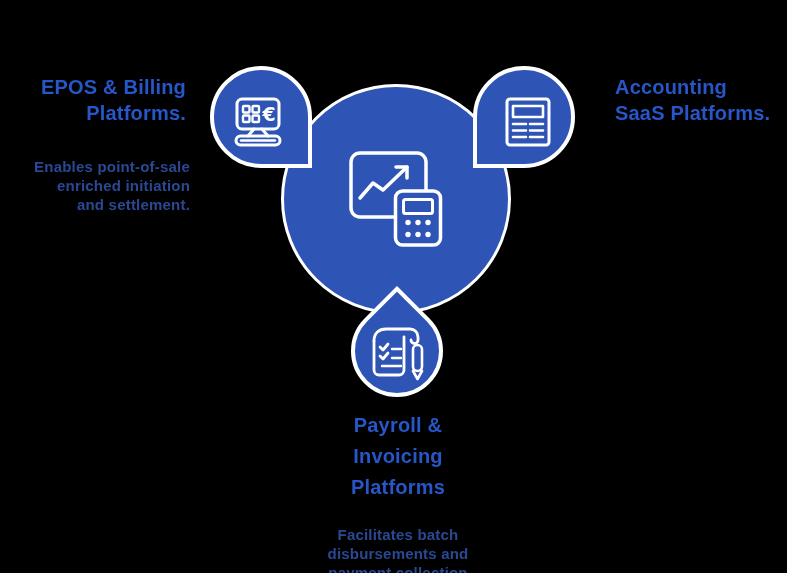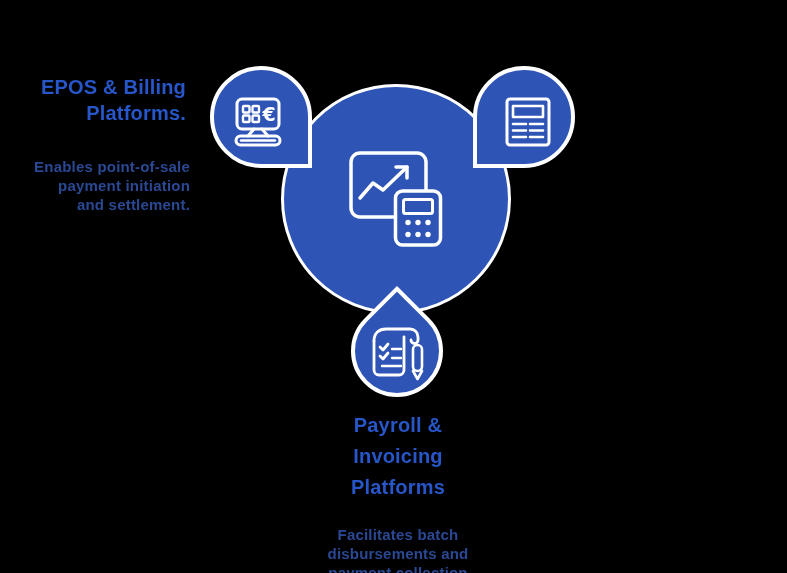--- a/index.html
+++ b/index.html
@@ -114,25 +114,27 @@
         <rect x="45" y="20" width="9" height="26" rx="4.5" stroke-width="2.6"></rect>
         <path d="M45,46 l4.5,8 4.5,-8" stroke-width="2.6"></path>
       </svg>
     </span>
   </div>
 
   <div class="label label-left">
     <h3>EPOS &amp; Billing
 Platforms.</h3>
     <p>Enables point-of-sale
-payment initiation
+enriched initiation
 and settlement.</p>
   </div>
 
   <div class="label label-right">
+    <h3>Accounting
+SaaS Platforms.</h3>
   </div>
 
   <div class="label label-bottom">
     <h3>Payroll &amp;
 Invoicing
 Platforms</h3>
     <p>Facilitates batch
 disbursements and
 payment collection</p>
   </div>

